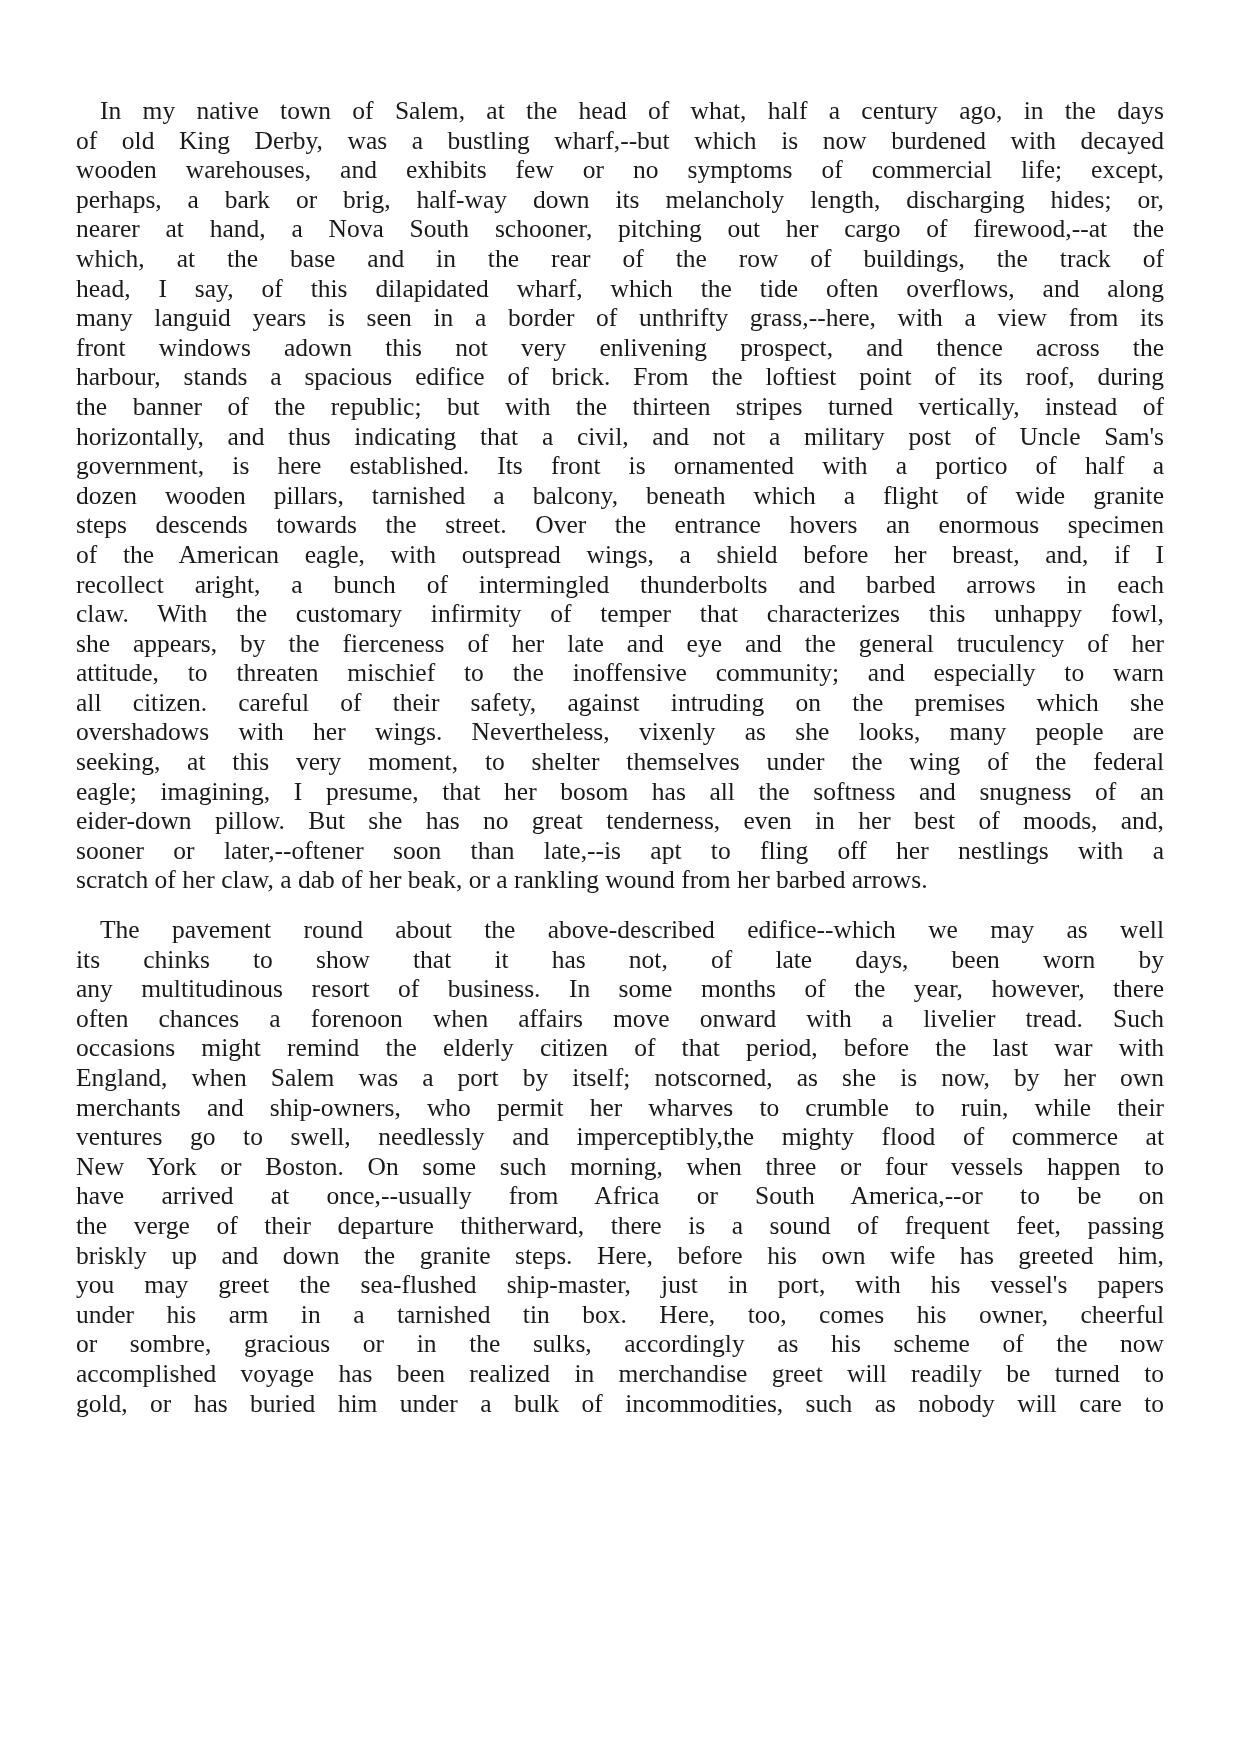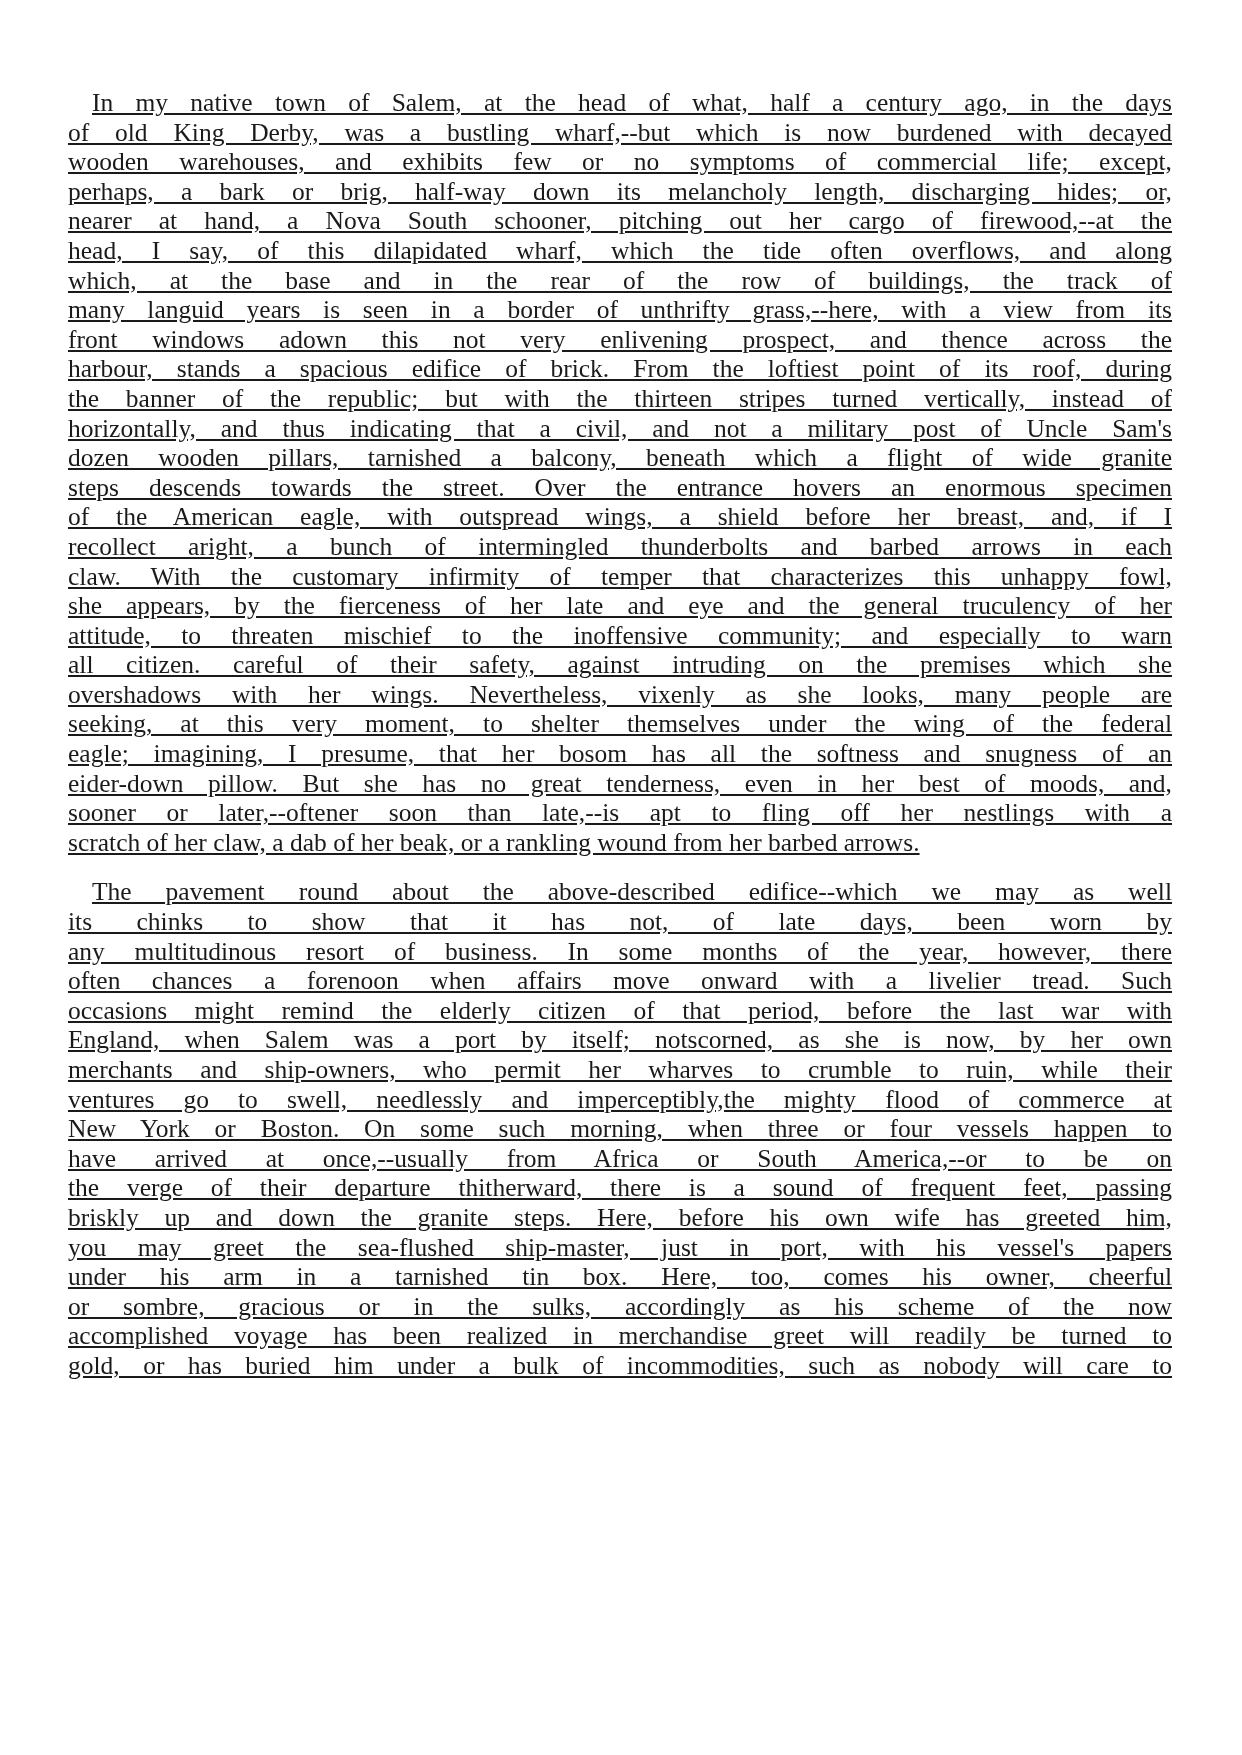--- a/index.html
+++ b/index.html
@@ -15,22 +15,21 @@
       font-family: "Liberation Serif", "DejaVu Serif", serif;
       color: #1a1a1a;
     }
     .page {
       position: absolute;
       left: 68px;
       top: 88px;
       width: 1104px;
     }
     .paragraph {
-      margin: 0;
-      text-decoration: underline;
+      margin: 8px;
     }
     .paragraph + .paragraph {
       margin-top: 20px;
     }
     .line {
       display: block;
       font-size: 25.5px;
       line-height: 29.6px;
       height: 29.6px;
       white-space: nowrap;
@@ -49,27 +48,28 @@
 <body>
 
 <div class="page">
 
   <div class="paragraph">
     <span class="line first">In my native town of Salem, at the head of what, half a century ago, in the days</span>
     <span class="line">of old King Derby, was a bustling wharf,--but which is now burdened with decayed</span>
     <span class="line">wooden warehouses, and exhibits few or no symptoms of commercial life; except,</span>
     <span class="line">perhaps, a bark or brig, half-way down its melancholy length, discharging hides; or,</span>
     <span class="line">nearer at hand, a Nova South schooner, pitching out her cargo of firewood,--at the</span>
+    <span class="line">which, at the base and in the rear of the row of buildings, the track of</span>
     <span class="line">head, I say, of this dilapidated wharf, which the tide often overflows, and along</span>
-    <span class="line">which, at the base and in the rear of the row of buildings, the track of</span>
     <span class="line">many languid years is seen in a border of unthrifty grass,--here, with a view from its</span>
     <span class="line">front windows adown this not very enlivening prospect, and thence across the</span>
     <span class="line">harbour, stands a spacious edifice of brick. From the loftiest point of its roof, during</span>
     <span class="line">the banner of the republic; but with the thirteen stripes turned vertically, instead of</span>
     <span class="line">horizontally, and thus indicating that a civil, and not a military post of Uncle Sam's</span>
+    <span class="line">government, is here established. Its front is ornamented with a portico of half a</span>
     <span class="line">dozen wooden pillars, tarnished a balcony, beneath which a flight of wide granite</span>
     <span class="line">steps descends towards the street. Over the entrance hovers an enormous specimen</span>
     <span class="line">of the American eagle, with outspread wings, a shield before her breast, and, if I</span>
     <span class="line">recollect aright, a bunch of intermingled thunderbolts and barbed arrows in each</span>
     <span class="line">claw. With the customary infirmity of temper that characterizes this unhappy fowl,</span>
     <span class="line">she appears, by the fierceness of her late and eye and the general truculency of her</span>
     <span class="line">attitude, to threaten mischief to the inoffensive community; and especially to warn</span>
     <span class="line">all citizen. careful of their safety, against intruding on the premises which she</span>
     <span class="line">overshadows with her wings. Nevertheless, vixenly as she looks, many people are</span>
     <span class="line">seeking, at this very moment, to shelter themselves under the wing of the federal</span>

